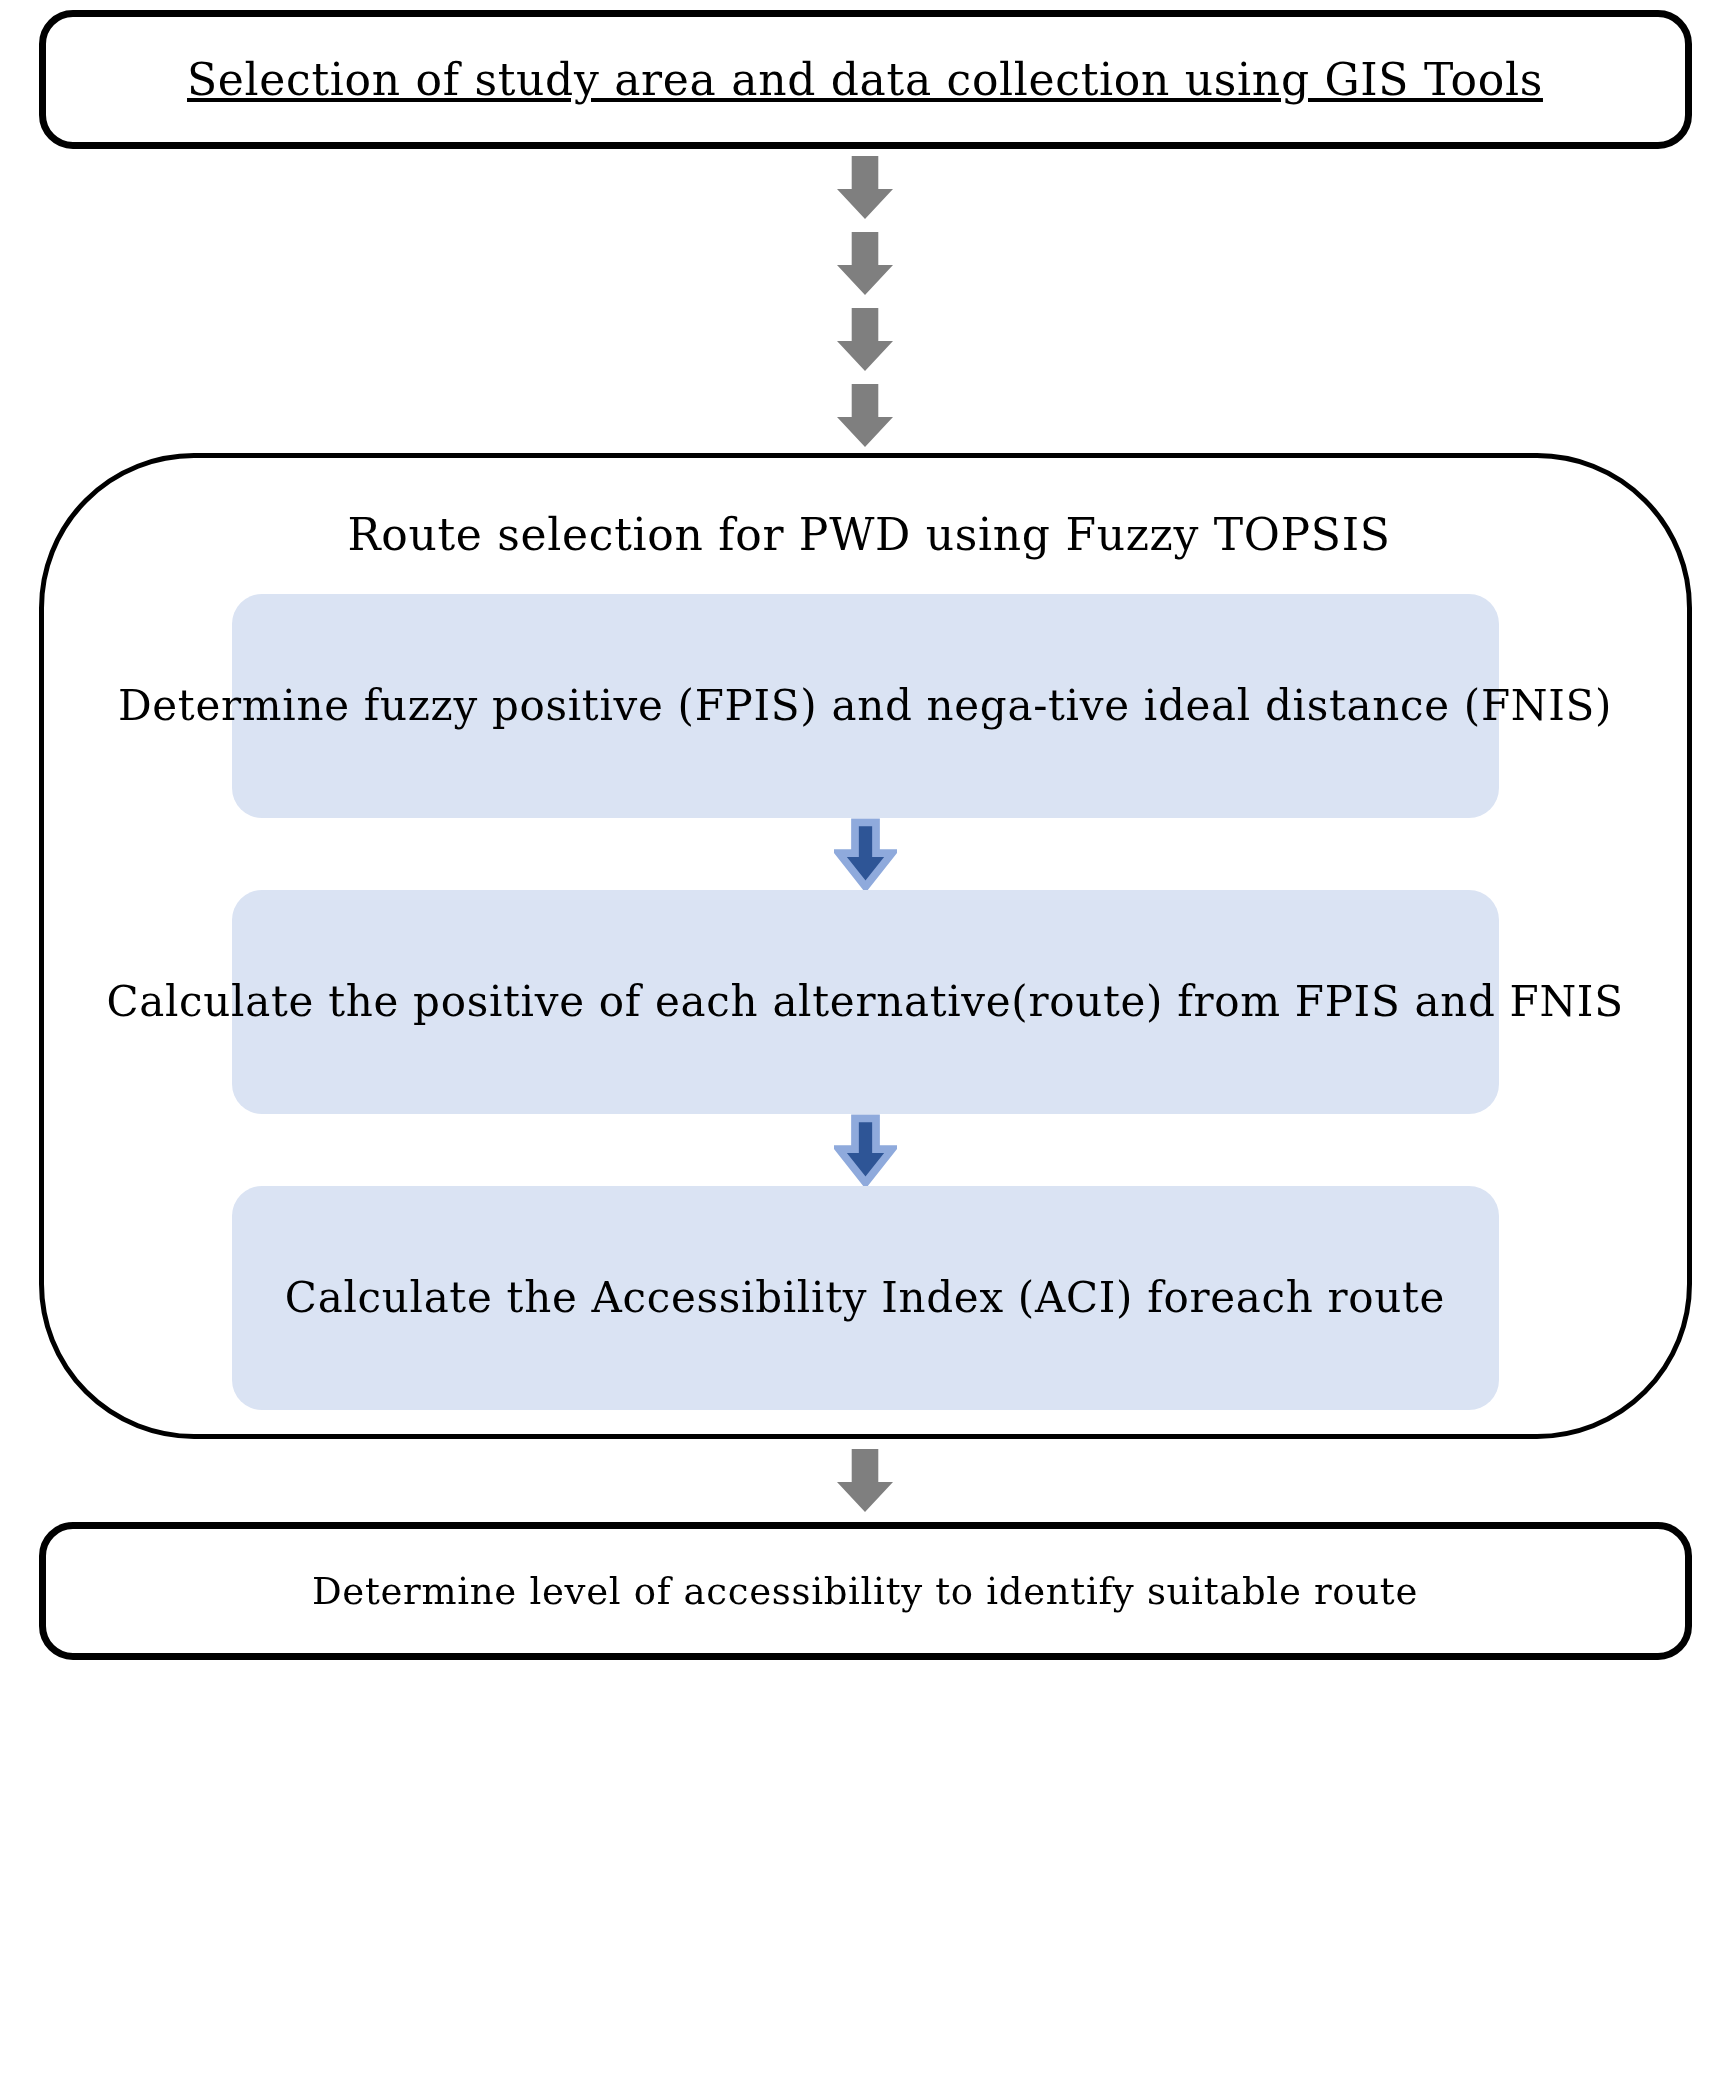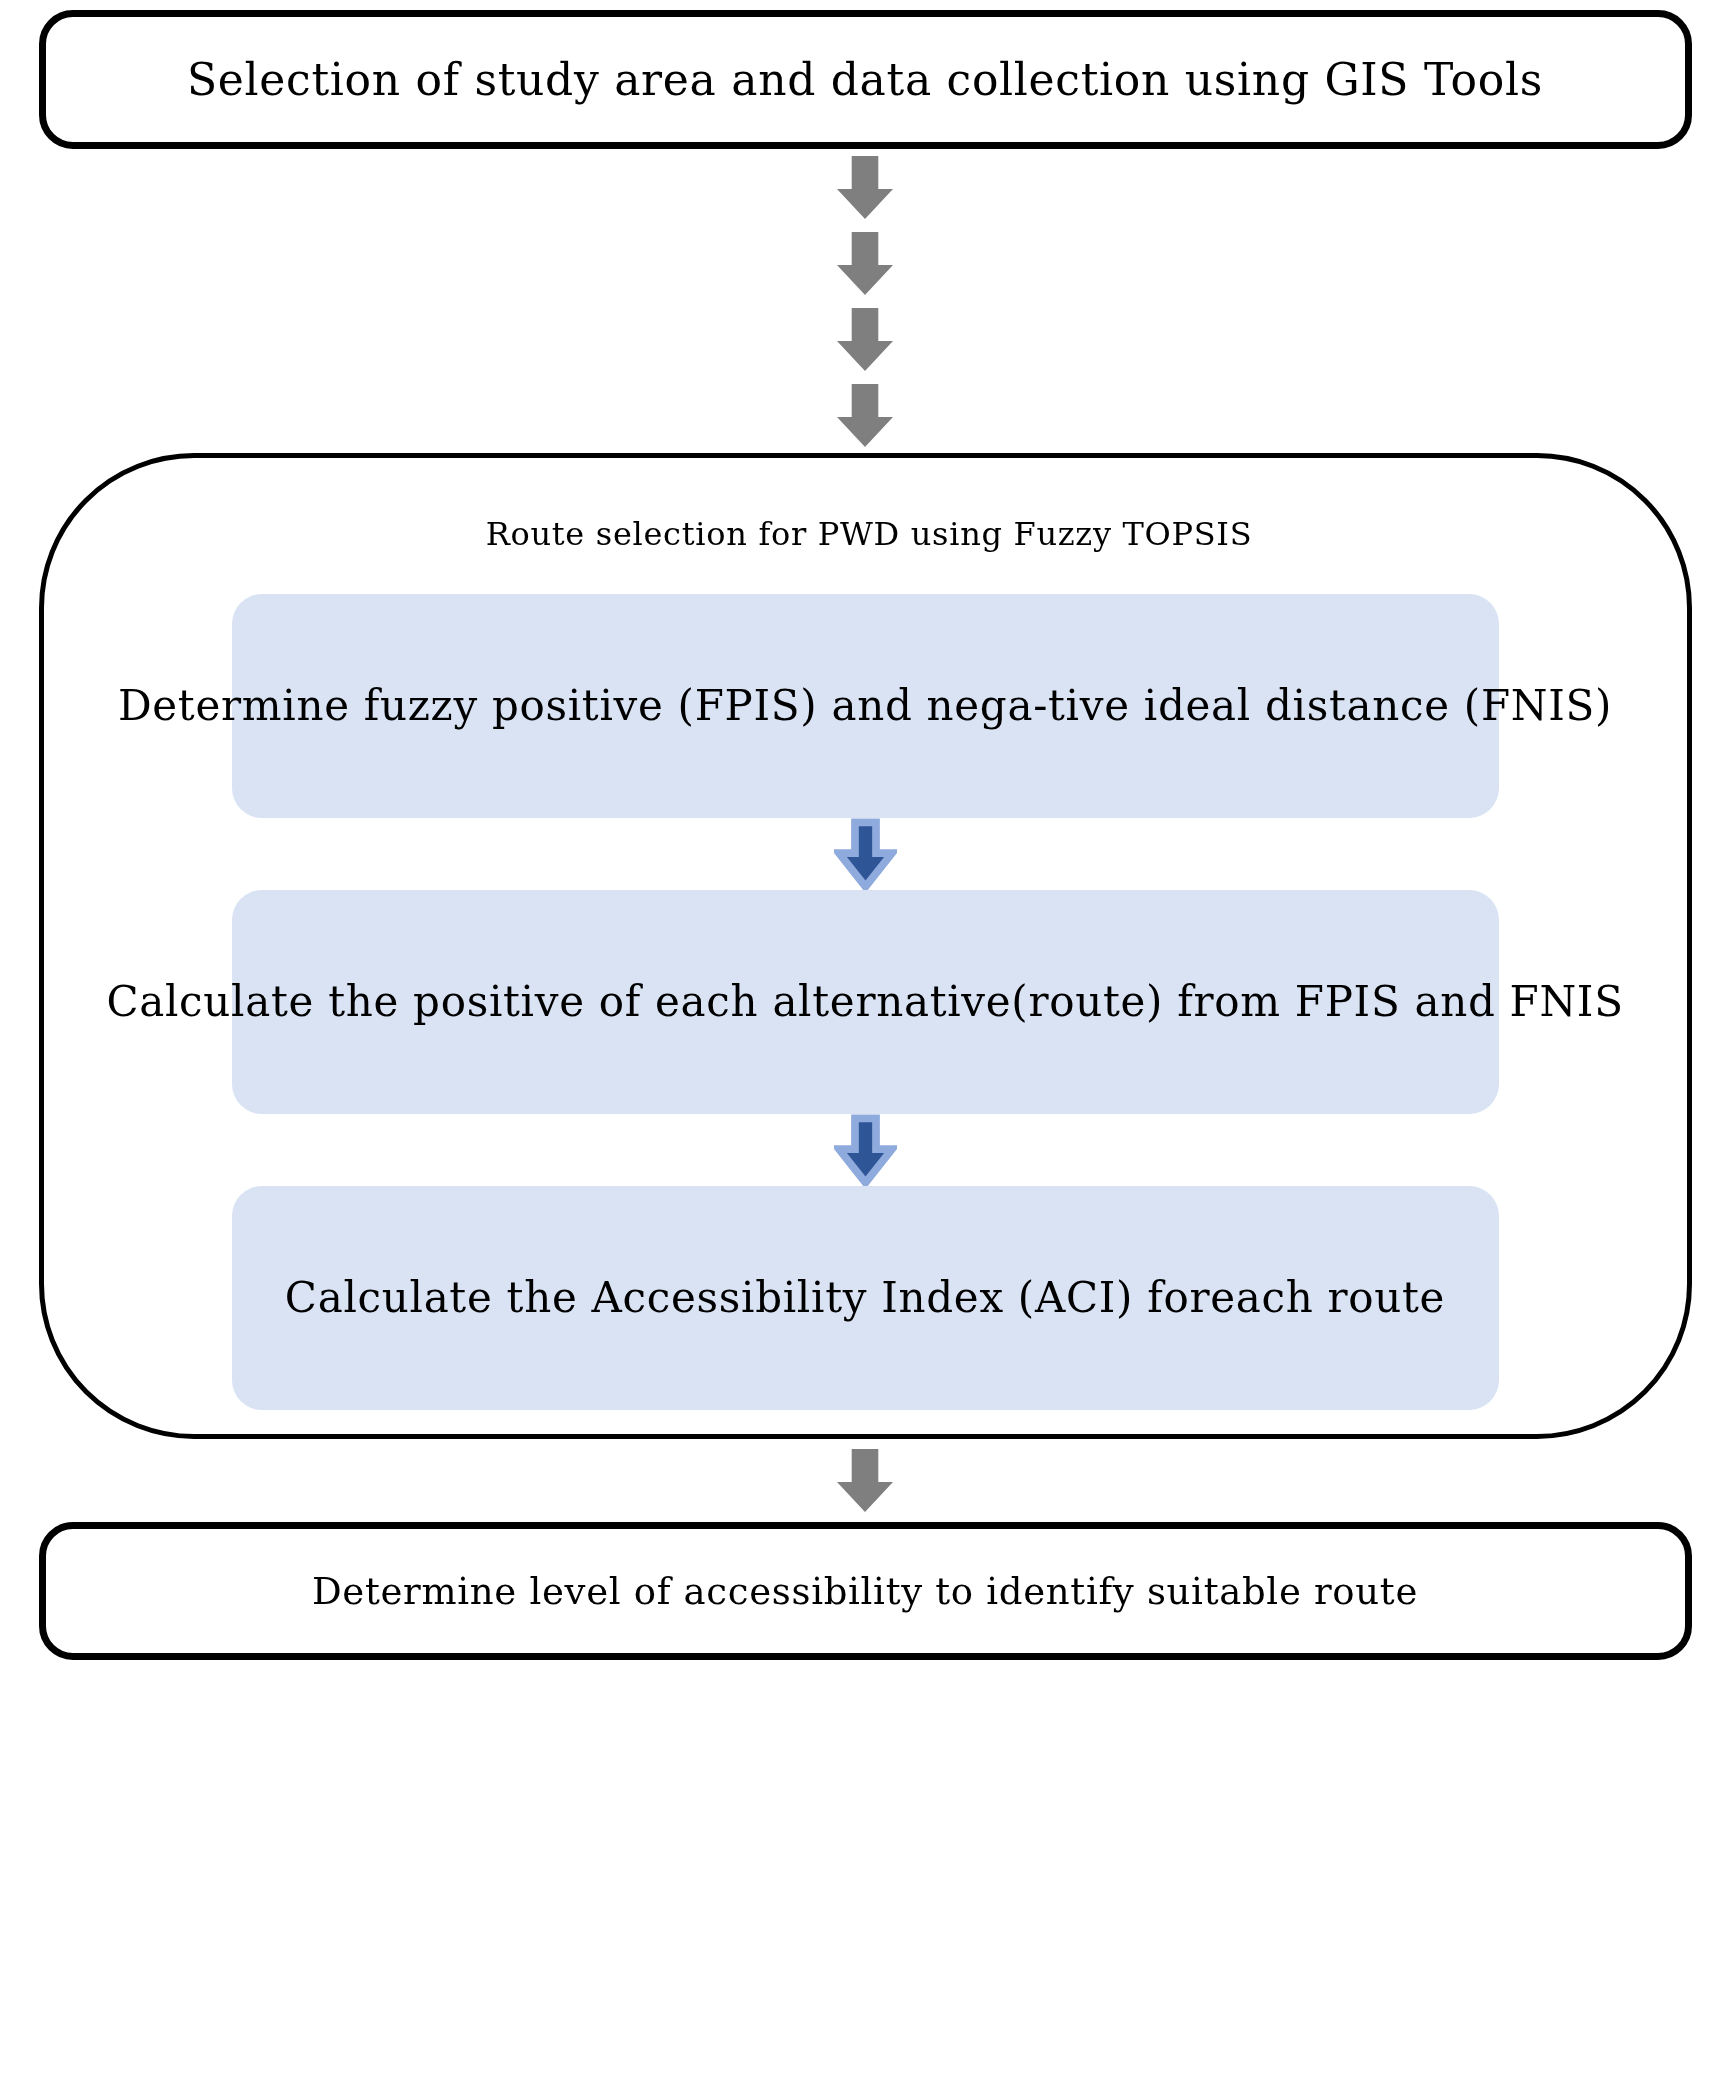--- a/index.html
+++ b/index.html
@@ -29,20 +29,21 @@
     width:1653px;
     height:139px;
     box-sizing:border-box;
     background:var(--box-fill);
     border:7.7px solid var(--box-border);
     border-radius:34px;
     display:flex;
     align-items:center;
     justify-content:center;
     text-align:center;
+    text-decoration:underline;
   }
   .main-box .label{
     font-size:44px;
     letter-spacing:0.7px;
     white-space:nowrap;
   }
   .arrow-slot{
     height:76px;
     display:flex;
     align-items:center;
@@ -60,21 +61,21 @@
     display:flex;
     flex-direction:column;
     align-items:center;
     padding-top:34px;
   }
   .container-title{
     height:84px;
     display:flex;
     align-items:center;
     justify-content:center;
-    font-size:32px;
+    font-size:44px;
     letter-spacing:0.7px;
     margin-bottom:18.3px;
     white-space:nowrap;
     margin-left:8px;
   }
   .step{
     width:1267px;
     height:224px;
     box-sizing:border-box;
     background:var(--step-fill);

